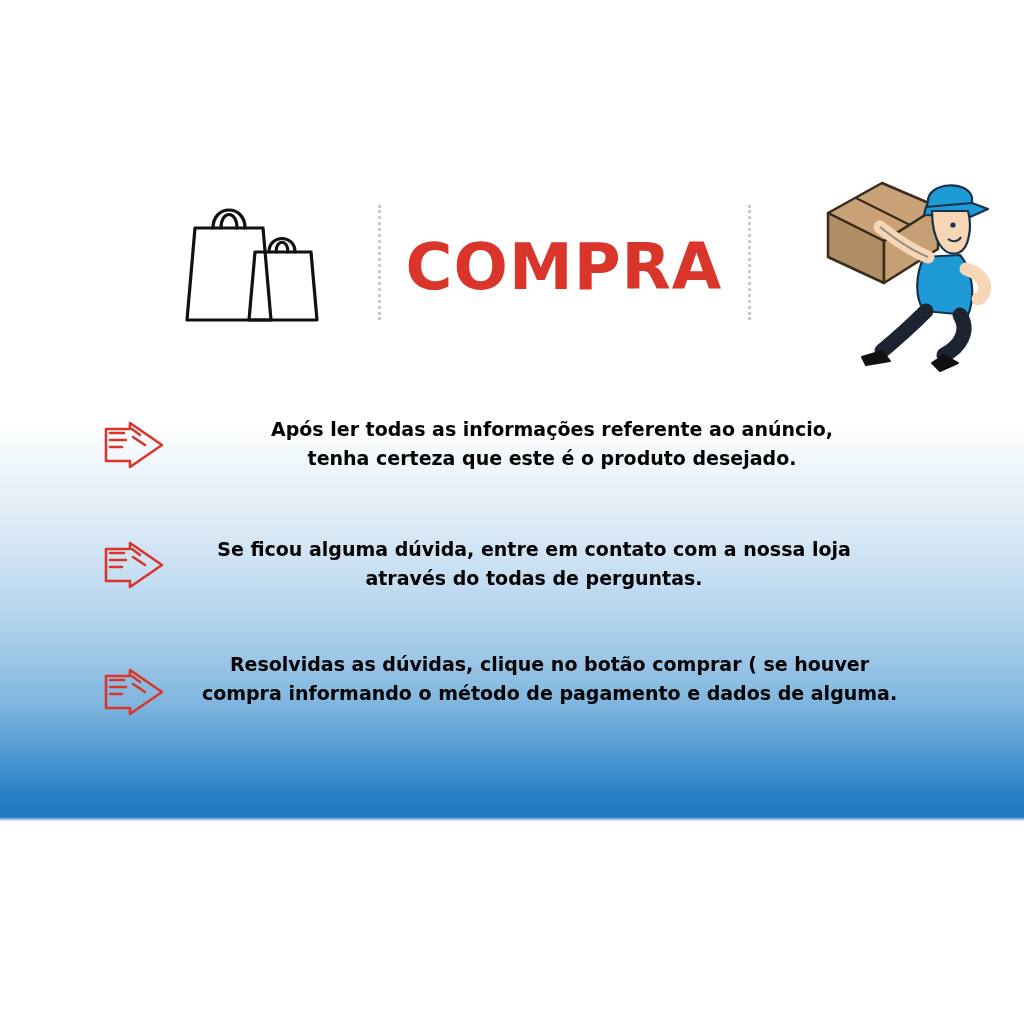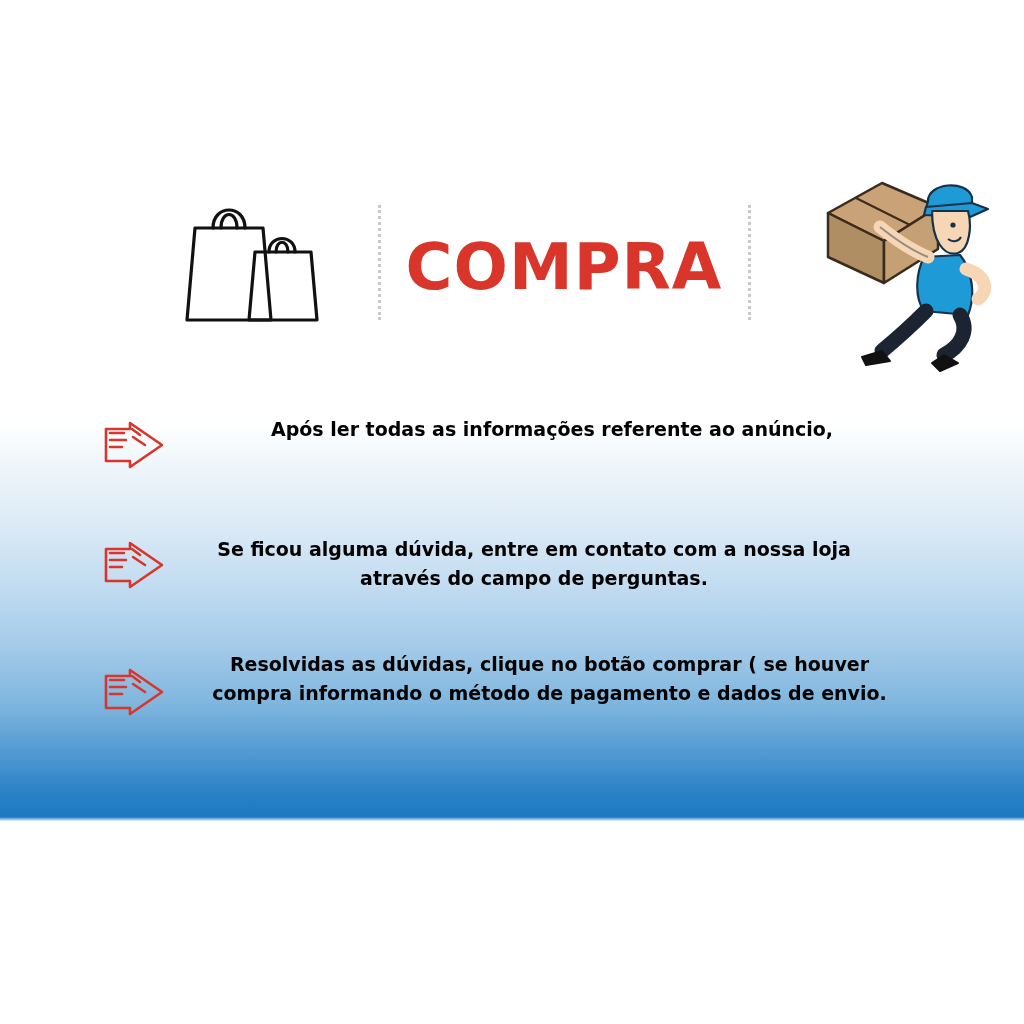--- a/index.html
+++ b/index.html
@@ -181,46 +181,47 @@
     <div class="arrow-wrap">
       <svg viewBox="0 0 68 62" width="68" height="62">
         <g fill="none" stroke="#d9352a" stroke-width="2.6" stroke-linejoin="round" stroke-linecap="round">
           <path d="M6 8 L30 8 L30 2 L62 24 L30 46 L30 40 L6 40 Z"></path>
           <path d="M10 12 L24 12 M10 19 L26 19 M10 26 L22 26 M32 8 L40 14 M33 16 L45 24"></path>
         </g>
       </svg>
     </div>
     <div class="text-block">
       <span class="text-line">Após ler todas as informações referente ao anúncio,</span>
+      <span class="text-line">tenha certeza que este é o produto desejado.</span>
     </div>
   </div>
 
   <div class="row r2">
     <div class="arrow-wrap">
       <svg viewBox="0 0 68 62" width="68" height="62">
         <g fill="none" stroke="#d9352a" stroke-width="2.6" stroke-linejoin="round" stroke-linecap="round">
           <path d="M6 8 L30 8 L30 2 L62 24 L30 46 L30 40 L6 40 Z"></path>
           <path d="M10 12 L24 12 M10 19 L26 19 M10 26 L22 26 M32 8 L40 14 M33 16 L45 24"></path>
         </g>
       </svg>
     </div>
     <div class="text-block">
       <span class="text-line">Se ficou alguma dúvida, entre em contato com a nossa loja</span>
-      <span class="text-line">através do campo de perguntas.</span>
+      <span class="text-line">através do todas de perguntas.</span>
     </div>
   </div>
 
   <div class="row r3">
     <div class="arrow-wrap">
       <svg viewBox="0 0 68 62" width="68" height="62">
         <g fill="none" stroke="#d9352a" stroke-width="2.6" stroke-linejoin="round" stroke-linecap="round">
           <path d="M6 8 L30 8 L30 2 L62 24 L30 46 L30 40 L6 40 Z"></path>
           <path d="M10 12 L24 12 M10 19 L26 19 M10 26 L22 26 M32 8 L40 14 M33 16 L45 24"></path>
         </g>
       </svg>
     </div>
     <div class="text-block">
       <span class="text-line">Resolvidas as dúvidas, clique no botão comprar ( se houver</span>
-      <span class="text-line">compra informando o método de pagamento e dados de envio.</span>
+      <span class="text-line">compra informando o método de pagamento e dados de alguma.</span>
     </div>
   </div>
 
 </div>
 
 </body></html>

